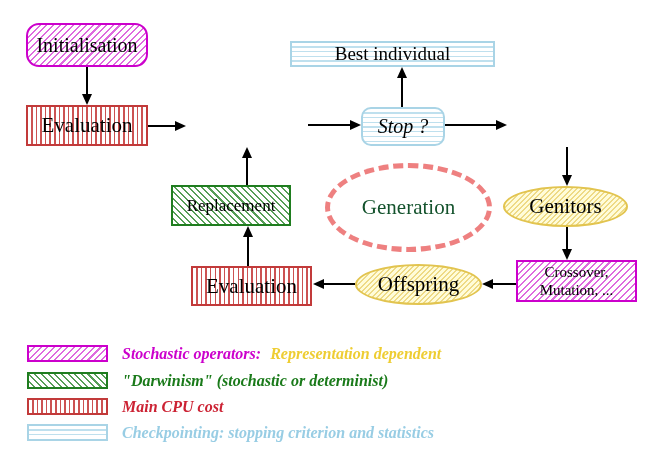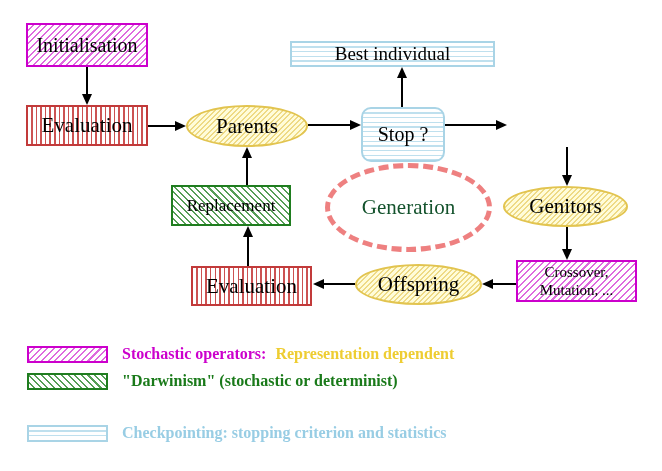--- a/index.html
+++ b/index.html
@@ -26,60 +26,59 @@
   }
   .stripe-cyan{
     border:2px solid #a9d4e6;
     background-image:repeating-linear-gradient(180deg,#ffffff 0px,#ffffff 3.3px,#bfe0ee 3.3px,#bfe0ee 4.7px);
   }
   .hatch-yellow{
     border:2px solid #e2c44f;border-radius:50%;
     background-image:repeating-linear-gradient(135deg,#fffcd9 0px,#fffcd9 2.3px,#eeda86 2.3px,#eeda86 3.7px);
   }
   
-  .n-init{left:26px;top:23px;width:122px;height:44px;font-size:20px;}
+  .n-init{left:26px;top:23px;width:122px;height:44px;font-size:20px;border-radius:13px;}
   .n-eval1{left:26px;top:105px;width:122px;height:41px;font-size:21px;}
   .n-parents{left:186px;top:105px;width:122px;height:42px;font-size:21px;}
   .n-best{left:290px;top:41px;width:205px;height:26px;font-size:19px;}
-  .n-stop{left:361px;top:107px;width:84px;height:55px;font-size:20px;border-radius:10px;}
+  .n-stop{left:361px;top:107px;width:84px;height:39px;font-size:20px;border-radius:10px;font-style:italic;}
   .n-selection{left:507px;top:106px;width:120px;height:41px;font-size:20px;}
   .n-replacement{left:171px;top:185px;width:120px;height:41px;font-size:17px;}
   .n-generation{left:325px;top:163px;width:167px;height:89px;font-size:21px;
     border:5px dashed #ee8080;border-radius:50%;color:#14532d;}
   .n-genitors{left:503px;top:186px;width:125px;height:41px;font-size:21px;}
   .n-crossover{left:516px;top:260px;width:121px;height:42px;font-size:15px;flex-direction:column;line-height:1.2;}
   .n-offspring{left:355px;top:264px;width:127px;height:41px;font-size:21px;}
   .n-eval2{left:191px;top:266px;width:121px;height:40px;font-size:21px;}
   
   .line{position:absolute;background:#000;}
   .ah{position:absolute;width:0;height:0;}
   .ah-right{border-top:5px solid transparent;border-bottom:5px solid transparent;border-left:11px solid #000;}
   .ah-left{border-top:5px solid transparent;border-bottom:5px solid transparent;border-right:11px solid #000;}
   .ah-up{border-left:5px solid transparent;border-right:5px solid transparent;border-bottom:11px solid #000;}
   .ah-down{border-left:5px solid transparent;border-right:5px solid transparent;border-top:11px solid #000;}
   
-  .lrow{position:absolute;left:27px;display:flex;align-items:center;height:18px;}
+  .lrow{position:absolute;left:27px;display:flex;height:18px;font-style:italic;}
   .swatch{width:77px;height:13px;flex:0 0 auto;}
   .ltext{margin-left:14px;font-size:16px;font-weight:bold;white-space:nowrap;}
   .t-magenta{color:#cc00cc;}
   .t-gold{color:#eecd32;margin-left:9px;}
   .t-green{color:#1a7a1a;}
   .t-red{color:#cc2233;}
   .t-cyan{color:#98cde4;}
 </style>
 </head>
 <body>
 
 <div class="canvas">
 
   <div class="node n-init hatch-magenta">Initialisation</div>
 
   <div class="node n-eval1 stripe-red">Evaluation</div>
 
-  <div class="node n-parents hatch-yellow">Parents</div>
 
   <div class="node n-best stripe-cyan">Best individual</div>
 
   <div class="node n-stop stripe-cyan">Stop ?</div>
 
 
   <div class="node n-replacement hatch-green">Replacement</div>
 
   <div class="node n-generation">Generation</div>
 
@@ -132,19 +131,23 @@
     <div class="ltext">
       <span class="t-magenta">Stochastic operators:</span><span class="t-gold">Representation dependent</span>
     </div>
   </div>
 
   <div class="lrow" style="top:372px">
     <div class="swatch hatch-green"></div>
     <div class="ltext t-green">"Darwinism" (stochastic or determinist)</div>
   </div>
 
+  <div class="lrow" style="top:398px">
+    <div class="swatch stripe-red"></div>
+    <div class="ltext t-red">Main CPU cost</div>
+  </div>
 
   <div class="lrow" style="top:424px">
     <div class="swatch stripe-cyan"></div>
     <div class="ltext t-cyan">Checkpointing: stopping criterion and statistics</div>
   </div>
 
 </div>
 
 </body></html>

